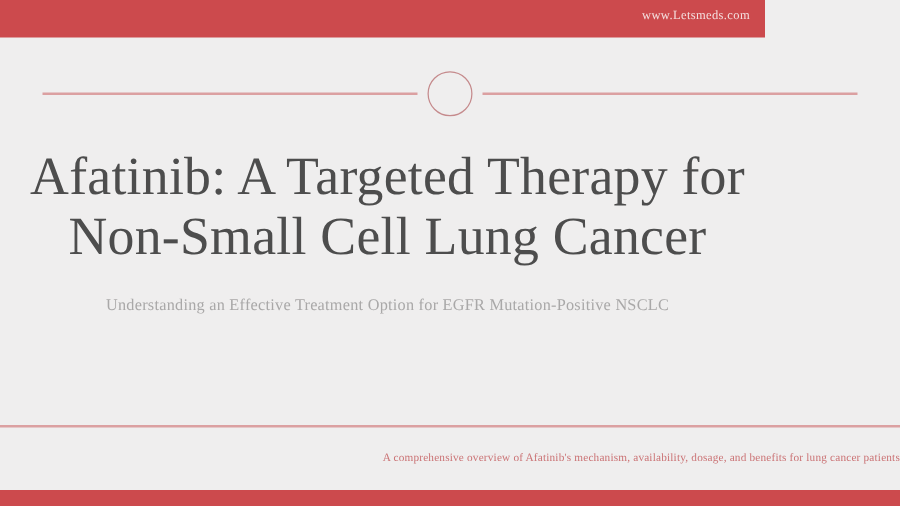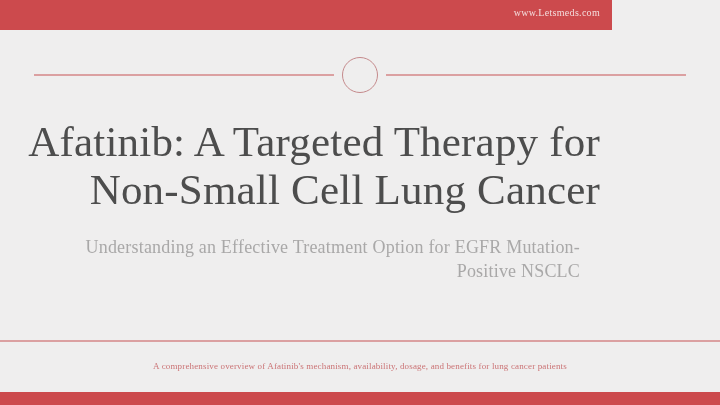--- a/index.html
+++ b/index.html
@@ -78,58 +78,58 @@
     background: #efeeee;
     box-sizing: border-box;
   }
 
   
   .title-block {
     position: absolute;
     left: 0;
     top: 118px;
     width: 620px;
-    text-align: right;
+    text-align: center;
   }
   .slide-title {
     margin: 0;
     padding: 0 20px;
     font-family: "Liberation Serif", "DejaVu Serif", serif;
     font-weight: normal;
     font-size: 43px;
     line-height: 1.12;
     color: #4d4d4d;
     letter-spacing: 0.2px;
   }
   .slide-subtitle {
     margin: 22px 0 0 0;
     padding: 0 40px;
     font-family: "Liberation Serif", "DejaVu Serif", serif;
     font-weight: normal;
-    font-size: 18px;
+    font-size: 13px;
     line-height: 1.3;
     color: #a9a8a8;
     letter-spacing: 0.2px;
   }
 
   
   .footer-rule {
     position: absolute;
     left: 0;
     top: 340px;
     width: 720px;
     height: 2px;
     background: #dba0a1;
   }
   .footer-caption {
     position: absolute;
     left: 0;
     top: 361px;
     width: 720px;
-    text-align: center;
+    text-align: right;
     font-family: "Liberation Serif", "DejaVu Serif", serif;
     font-size: 9px;
     line-height: 1.2;
     color: #cb7476;
     letter-spacing: 0.15px;
   }
   .bottombar {
     position: absolute;
     left: 0;
     bottom: 0;

